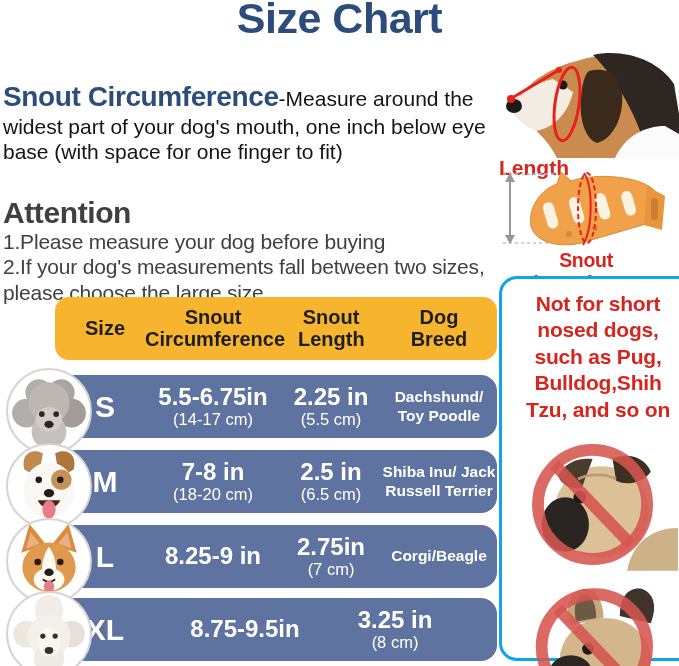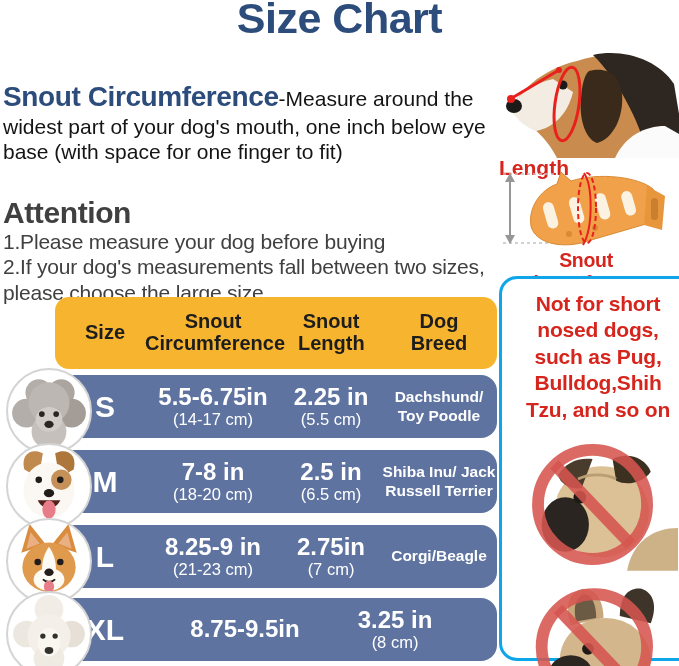--- a/index.html
+++ b/index.html
@@ -16,21 +16,21 @@
   .para{position:absolute;left:3px;width:492px;font-size:21px;line-height:1.2;color:#141414;}
   .para .lead{font-size:28px;font-weight:800;color:#2c4c7c;letter-spacing:-0.4px;}
   .p1{top:59px;} .p2{top:141px;}
   
   .attention{position:absolute;left:3px;top:197px;width:494px;color:#404040;}
   .attention .att-head{font-size:30px;font-weight:800;letter-spacing:-0.4px;line-height:1.05;}
   .attention .att-line{font-size:21px;line-height:1.22;letter-spacing:-0.2px;}
   
   .tbl-grid{display:grid;grid-template-columns:80px 136px 100px 116px;align-items:center;text-align:center;}
   .tbl-header{
-    position:absolute;left:55px;top:297px;width:442px;height:72px;background:#f7b52f;
+    position:absolute;left:55px;top:297px;width:442px;height:63px;background:#f7b52f;
     border-radius:14px;box-sizing:border-box;padding-left:10px;
     font-size:20px;font-weight:600;color:#1d1d1d;line-height:1.08;
   }
   .narrow{max-width:66px;margin:0 auto;}
   .size-row{
     position:absolute;left:38px;width:459px;height:63px;background:#5e73a0;
     border-radius:16px;box-sizing:border-box;padding-left:27px;color:#fff;
   }
   .row-s{top:375px;} .row-m{top:450px;} .row-l{top:525px;} .row-xl{top:598px;gap:32px;}
   .cell-size{font-size:30px;font-weight:700;}
@@ -110,21 +110,20 @@
         <div class="cell-in">2.5 in</div>
          <div class="cell-cm">(6.5 cm)</div>
       </div>
     <div class="cell-breed">Shiba Inu/ Jack Russell Terrier</div>
   </div>
 
   <div class="size-row tbl-grid row-l">
     <div class="cell-size">L</div>
     <div>
         <div class="cell-in">8.25-9 in</div>
-         <div class="cell-cm">(21-23 cm)</div>
       </div>
     <div>
         <div class="cell-in">2.75in</div>
          <div class="cell-cm">(7 cm)</div>
       </div>
     <div class="cell-breed">Corgi/Beagle</div>
   </div>
 
   <div class="size-row tbl-grid row-xl">
     <div class="cell-size">XL</div>

